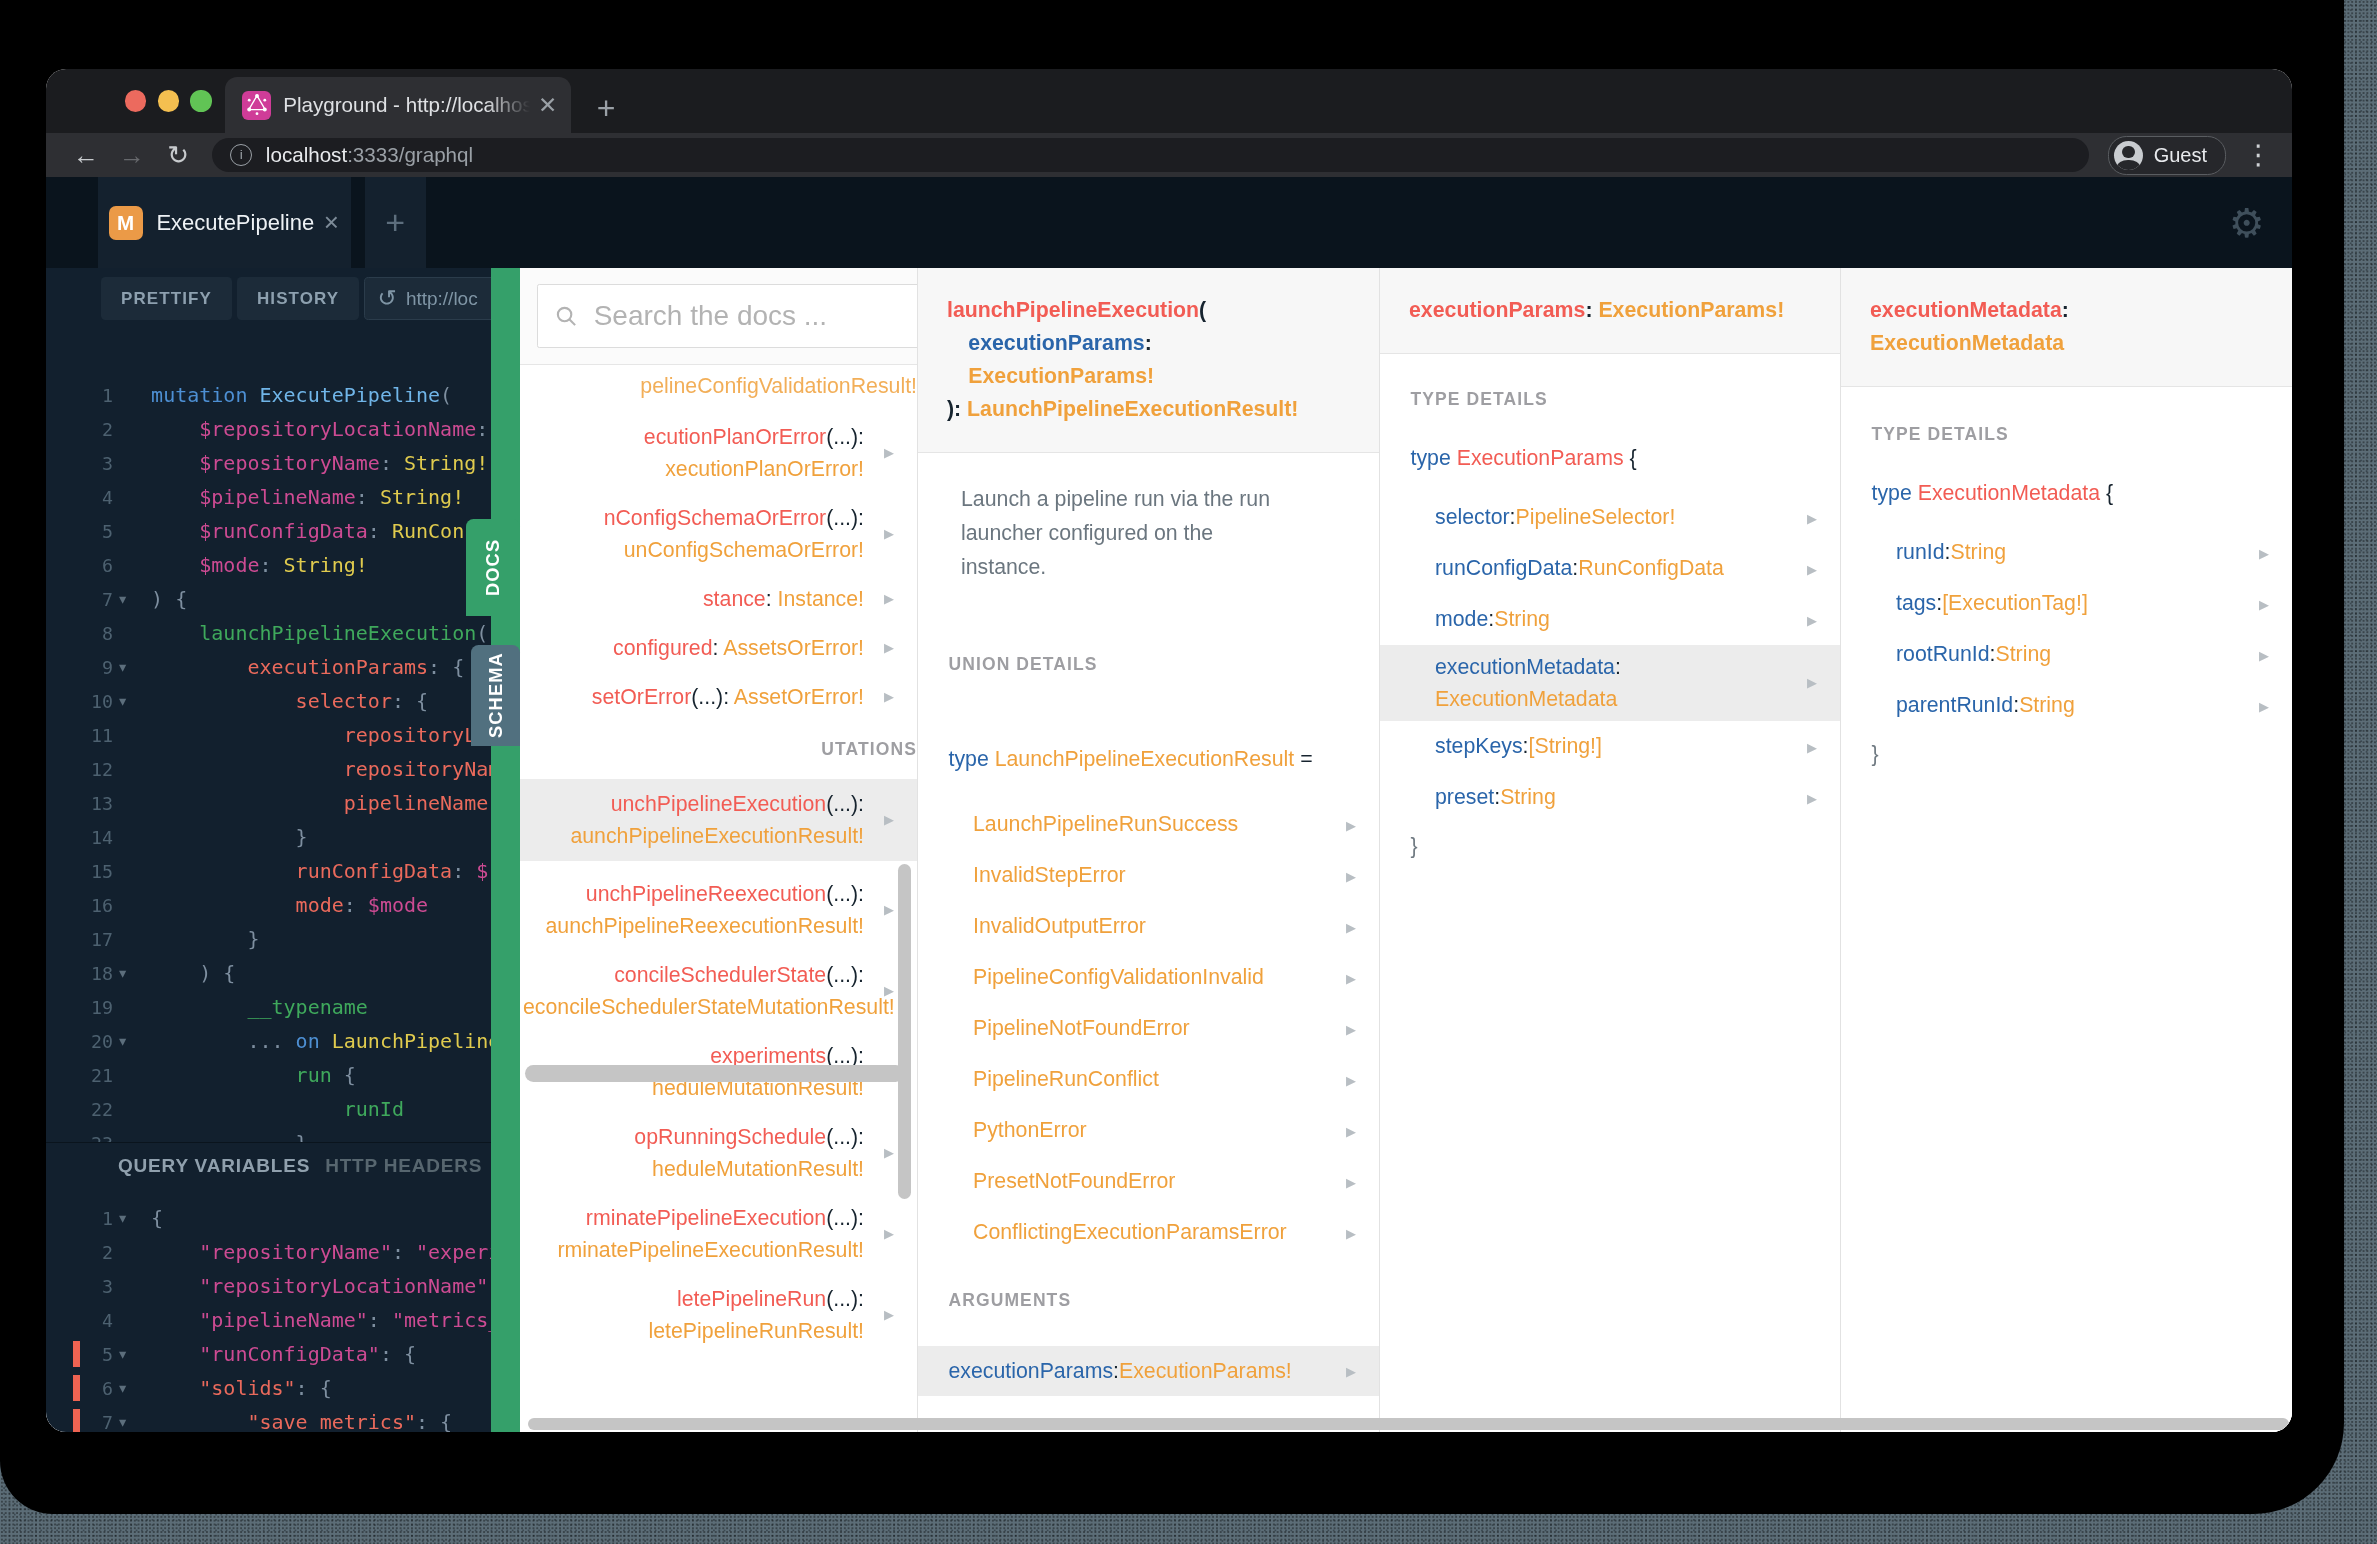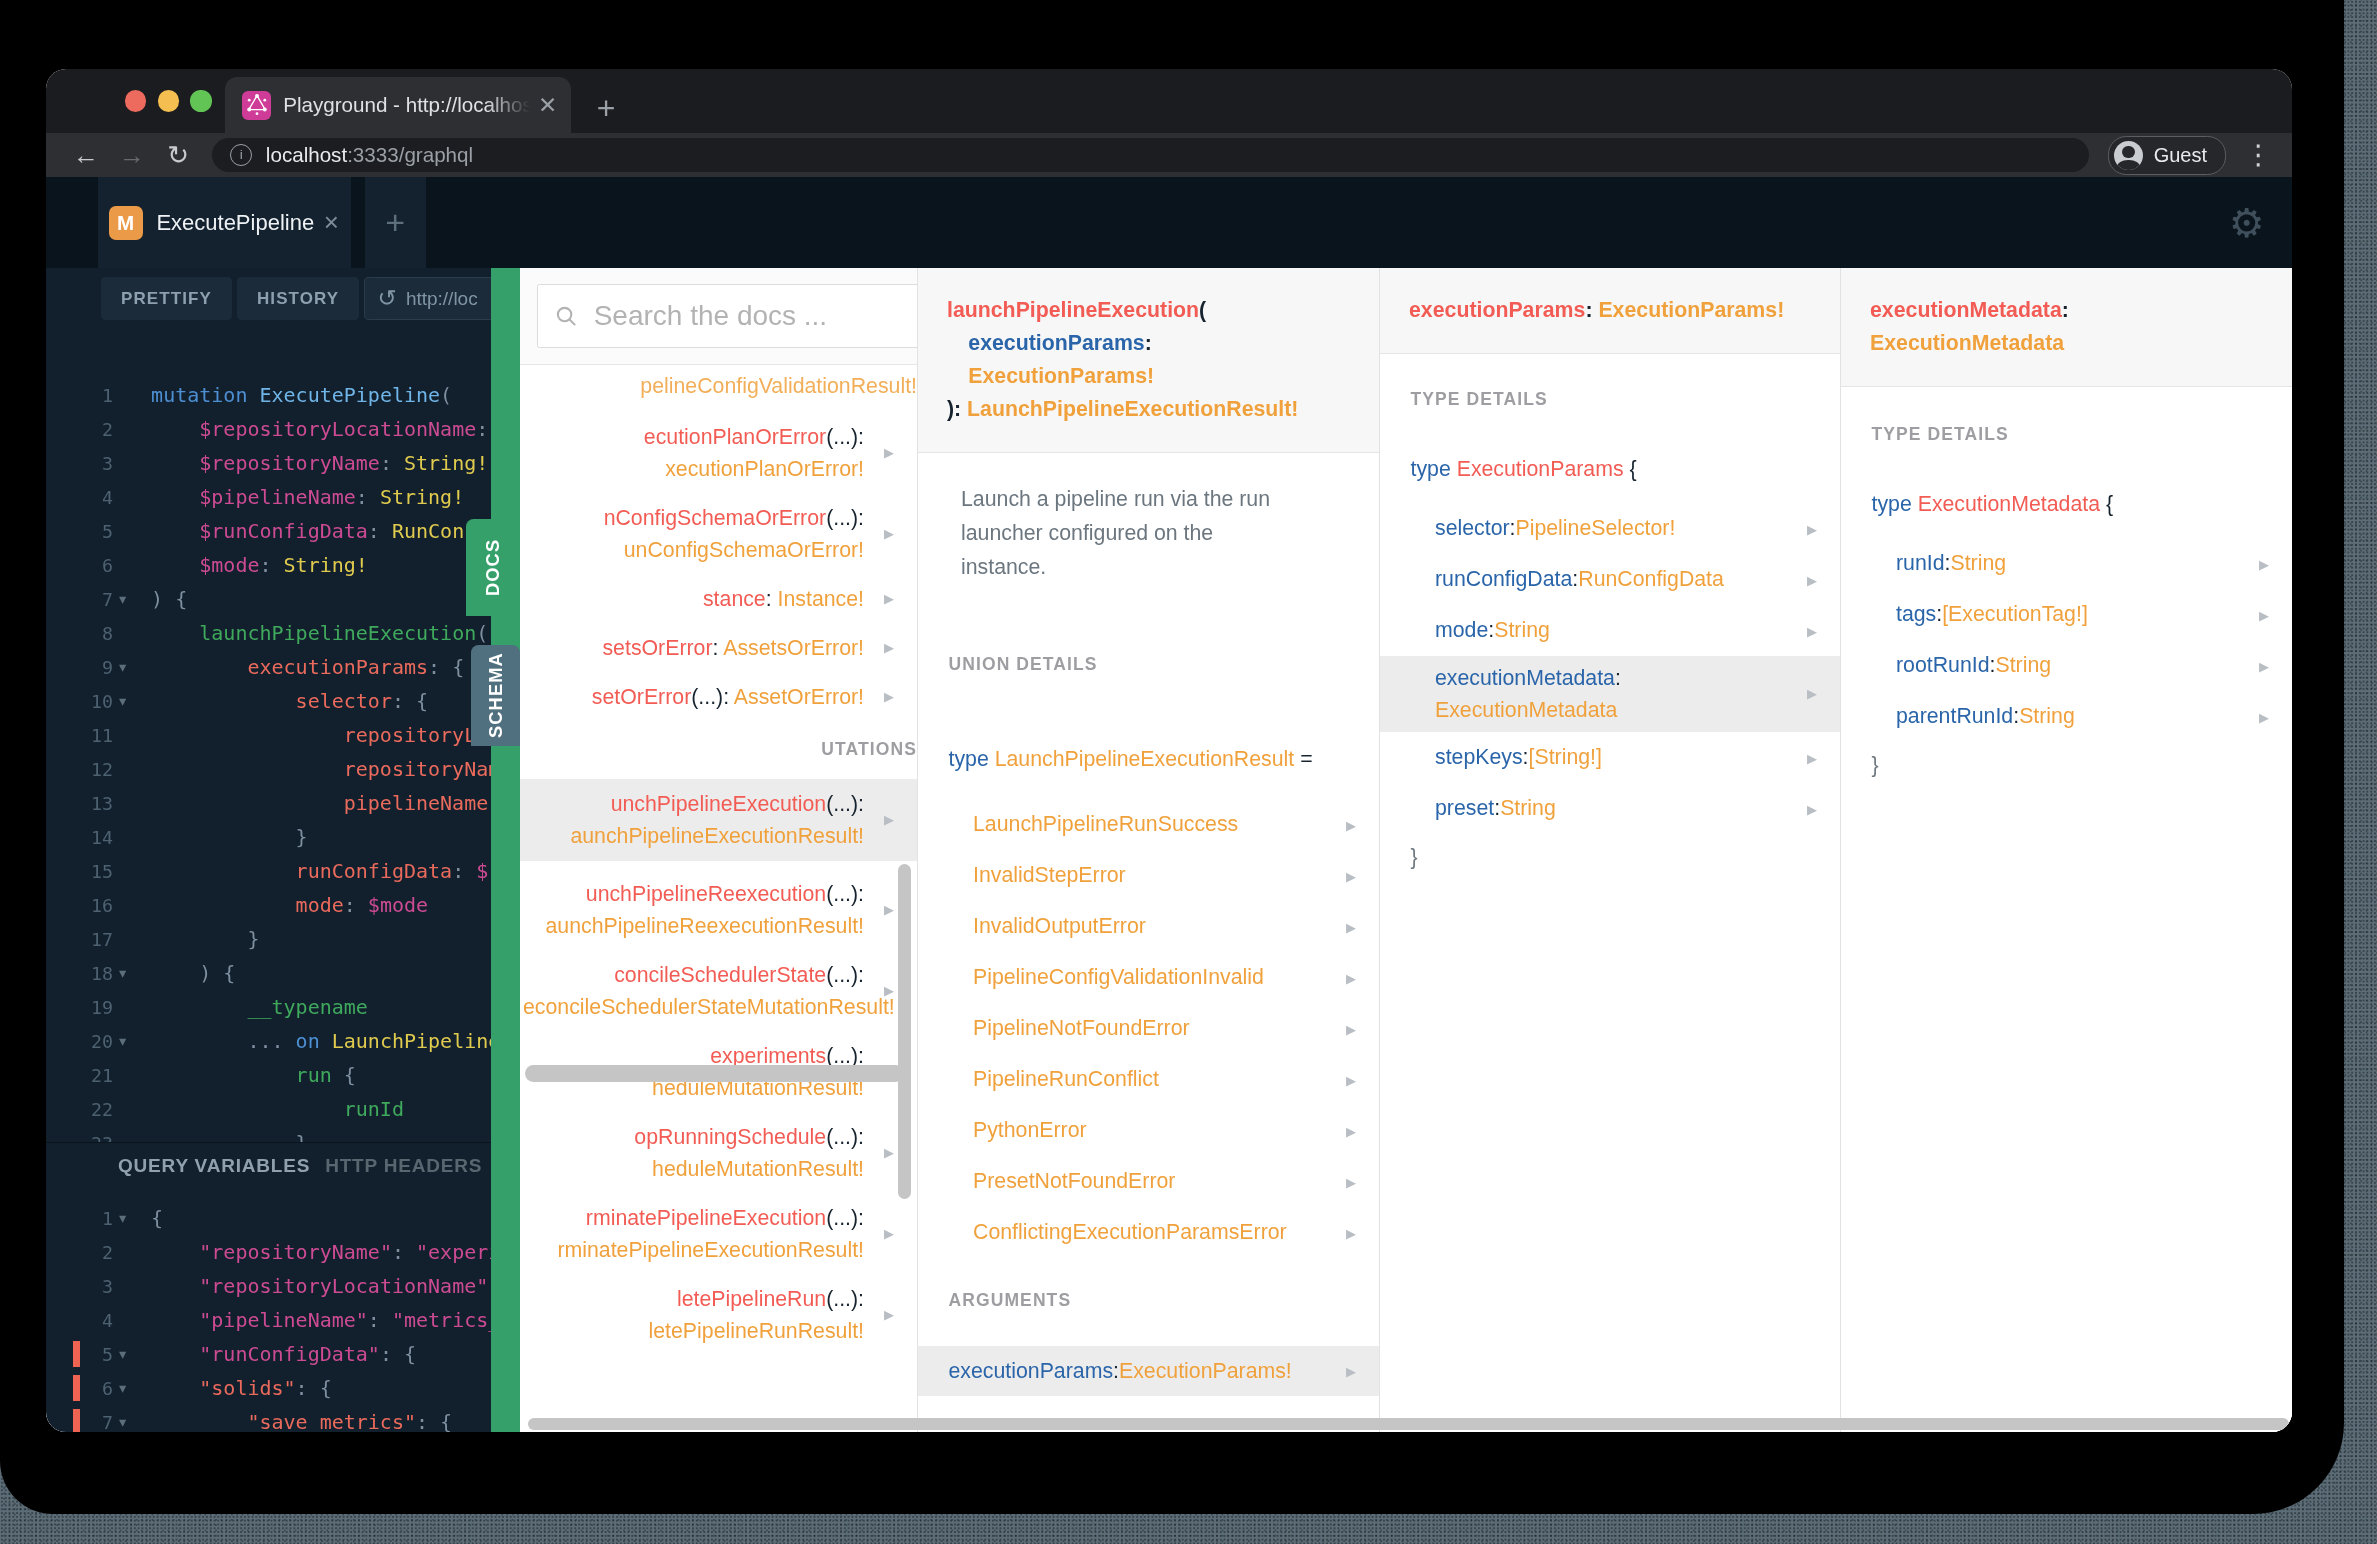--- a/index.html
+++ b/index.html
@@ -115,21 +115,21 @@
   .c1-item{position:relative;padding:0 53px 0 3px;margin-bottom:17px;line-height:32px;white-space:nowrap;}
   .c1-item.sel{background:#ececec;padding-top:9.1px;padding-bottom:9.1px;margin-top:-4.6px;}
   .c1-section{color:#9e9ea2;font-weight:bold;font-size:17.5px;letter-spacing:1.1px;margin:26px 0 23px 3px;}
   .chev{position:absolute;right:23px;top:50%;transform:translateY(-50%);color:#b8bec3;font-size:13px;}
   .hdr-block{background:#f7f7f7;border-bottom:0.8px solid #e5e5e5;padding:26px 29px;box-sizing:border-box;
              font-weight:bold;font-size:21.3px;line-height:33px;}
   .hdr-ind{padding-left:21.3px;}
   .c2-desc{margin:29px 30.5px 0 43px;color:#6b767f;font-size:21.3px;line-height:34px;width:343px;}
   .d-section{color:#9e9ea2;font-weight:bold;font-size:17.5px;letter-spacing:1.1px;padding-left:30.5px;}
   .c2-union-label{margin-top:70px;}
-  .decl-line{padding-left:30.5px;font-size:21.3px;margin-top:47px;}
+  .decl-line{padding-left:30.5px;font-size:21.3px;margin-top:36px;}
   .c2-decl{margin-top:72px;}
   .member-list{margin-top:27.4px;}
   .u-member{height:51px;display:flex;align-items:center;padding:0 46px 0 55px;position:relative;
             font-size:21.3px;white-space:nowrap;}
   .c2-args-label{margin-top:32px;}
   .arg-row{margin-top:35px;height:50px;background:#ececec;display:flex;align-items:center;
            padding-left:30.5px;position:relative;font-size:21.3px;}
   .field-list{margin-top:21.3px;}
   .t-field{height:51px;display:flex;align-items:center;padding:0 46px 0 55px;position:relative;
            font-size:21.3px;white-space:nowrap;}
@@ -284,21 +284,21 @@
                 <div class="c1-item">
                   <div><span class="d-r">nConfigSchemaOrError</span><span class="d-k">(...):</span></div>
                   <div><span class="d-o">unConfigSchemaOrError!</span></div>
                   <span class="chev">▶</span>
                 </div>
                 <div class="c1-item">
                   <div><span class="d-r">stance</span><span class="d-k">: </span><span class="d-o">Instance!</span></div>
                   <span class="chev">▶</span>
                 </div>
                 <div class="c1-item">
-                  <div><span class="d-r">setsOrError</span><span class="d-k">: </span><span class="d-o">AssetsOrError!</span></div>
+                  <div><span class="d-r">configured</span><span class="d-k">: </span><span class="d-o">AssetsOrError!</span></div>
                   <span class="chev">▶</span>
                 </div>
                 <div class="c1-item">
                   <div><span class="d-r">setOrError</span><span class="d-k">(...): </span><span class="d-o">AssetOrError!</span></div>
                   <span class="chev">▶</span>
                 </div>
                 <div class="c1-section">UTATIONS</div>
                 <div class="c1-item sel">
                   <div><span class="d-r">unchPipelineExecution</span><span class="d-k">(...):</span></div>
                   <div><span class="d-o">aunchPipelineExecutionResult!</span></div>

